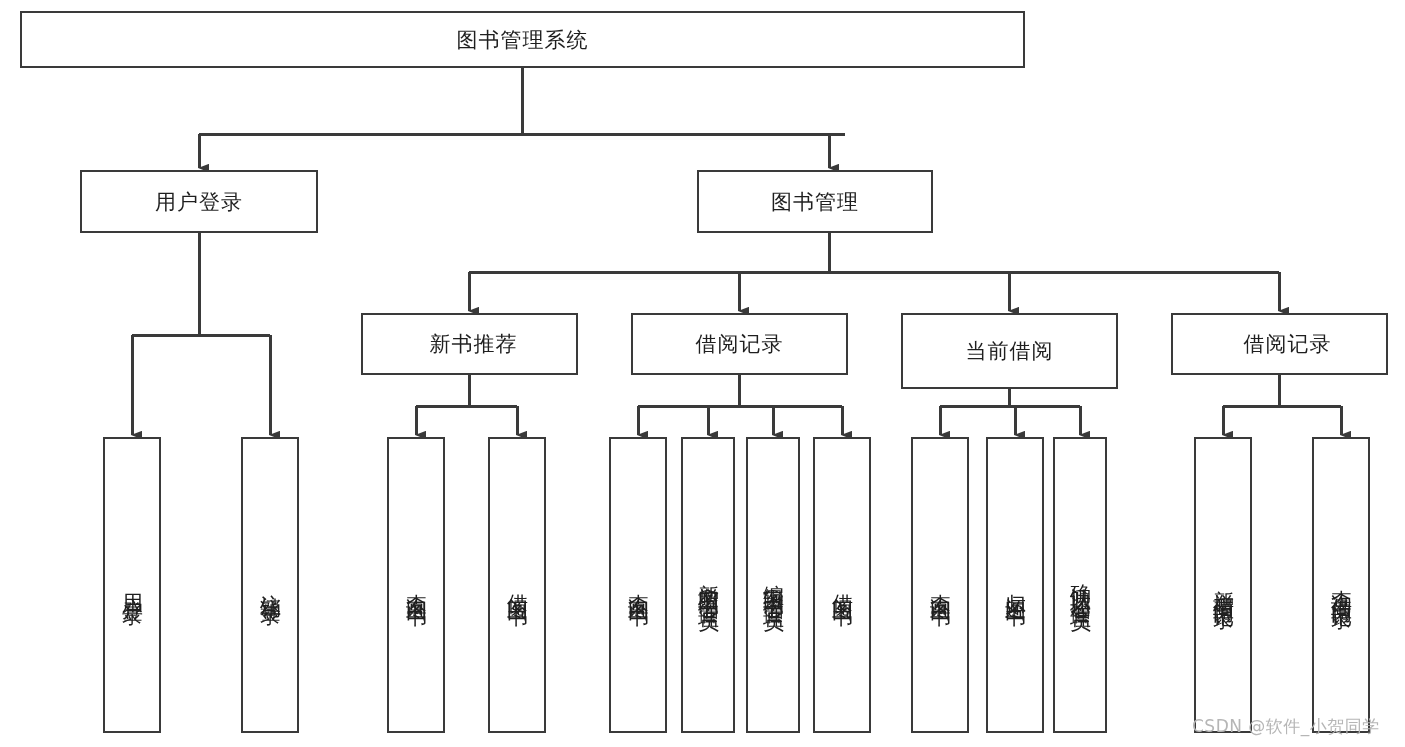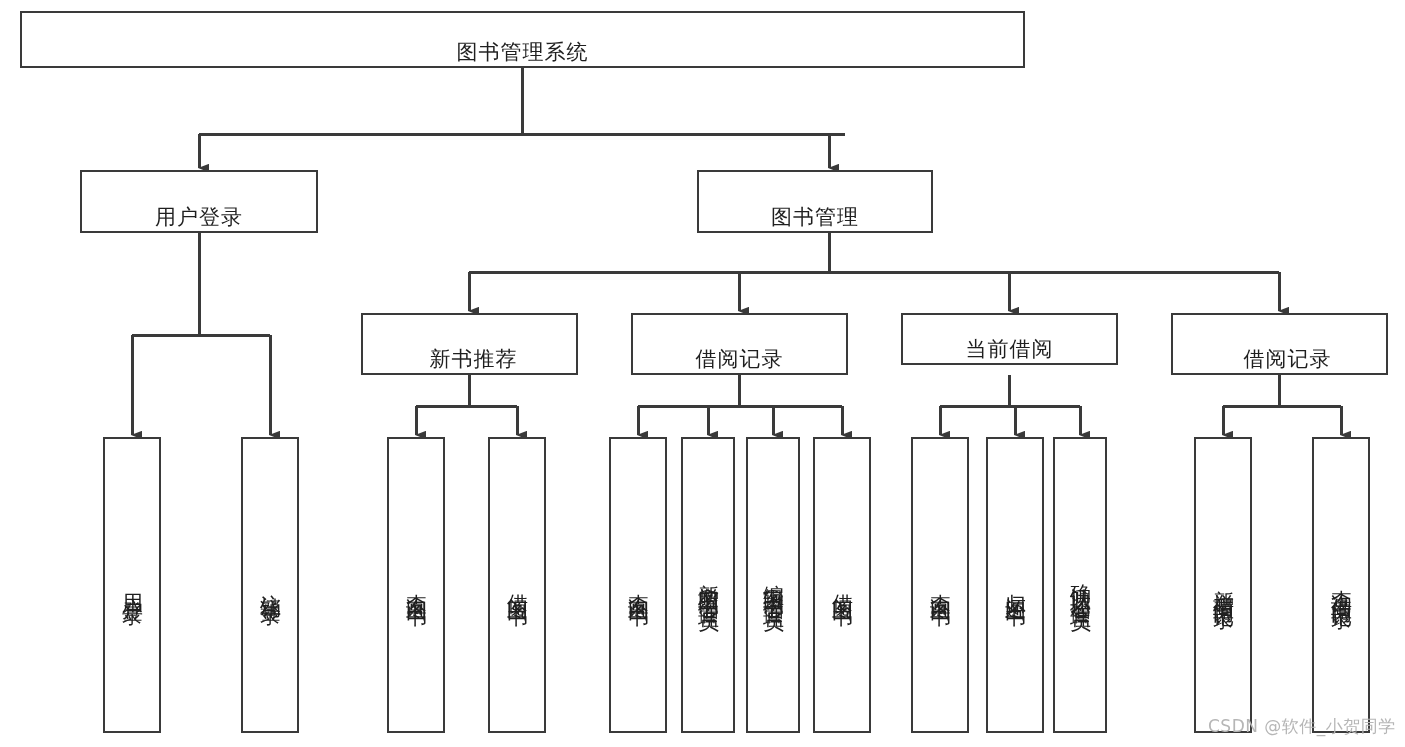--- a/index.html
+++ b/index.html
@@ -23,21 +23,21 @@
     top: 0;
     width: 1405px;
     height: 747px;
   }
   .node {
     position: absolute;
     box-sizing: border-box;
     border: 2.5px solid #3a3a3a;
     background: #ffffff;
     display: flex;
-    align-items: flex-end;
+    align-items: center;
     justify-content: center;
     color: #1f1f1f;
   }
   .node.horiz {
     font-size: 21px;
     letter-spacing: 1px;
   }
   .node.vert {
     writing-mode: vertical-rl;
     text-orientation: upright;
@@ -53,21 +53,20 @@
     writing-mode: vertical-rl;
     text-orientation: upright;
     white-space: nowrap;
   }
   .watermark {
     position: absolute;
     font-size: 17px;
     color: #b6b6b6;
     white-space: nowrap;
     letter-spacing: 0.5px;
-    margin-left: 16px;
   }
 </style>
 </head>
 <body>
 
 <div id="canvas">
 
   <svg id="edges" viewBox="0 0 1405 747" xmlns="http://www.w3.org/2000/svg">
     <defs>
       <marker id="arw" markerWidth="9" markerHeight="11" refX="4.5" refY="10" orient="auto" markerUnits="userSpaceOnUse">
@@ -128,21 +127,21 @@
   <div class="node horiz" id="node-book-manage" style="left: 697px; top: 170px; width: 236px; height: 63px;">
     <span>图书管理</span>
   </div>
 
   <div class="node horiz" id="node-new-book-recommend" style="left: 361px; top: 313px; width: 217px; height: 62px; padding-left: 8px;">
     <span>新书推荐</span>
   </div>
   <div class="node horiz" id="node-book-borrow" style="left: 631px; top: 313px; width: 217px; height: 62px;">
     <span>借阅记录</span>
   </div>
-  <div class="node horiz" id="node-current-borrow" style="left: 901px; top: 313px; width: 217px; height: 52px;">
+  <div class="node horiz" id="node-current-borrow" style="left: 901px; top: 313px; width: 217px; height: 76px;">
     <span>当前借阅</span>
   </div>
   <div class="node horiz" id="node-borrow-record" style="left: 1171px; top: 313px; width: 217px; height: 62px; padding-left: 16px;">
     <span>借阅记录</span>
   </div>
 
   <div class="node vert" id="node-leaf-user-login" style="left: 103px; top: 437px; width: 58px; height: 296px;">
     <span class="vtxt">用户登录</span>
   </div>
   <div class="node vert" id="node-leaf-logout" style="left: 241px; top: 437px; width: 58px; height: 296px;">

